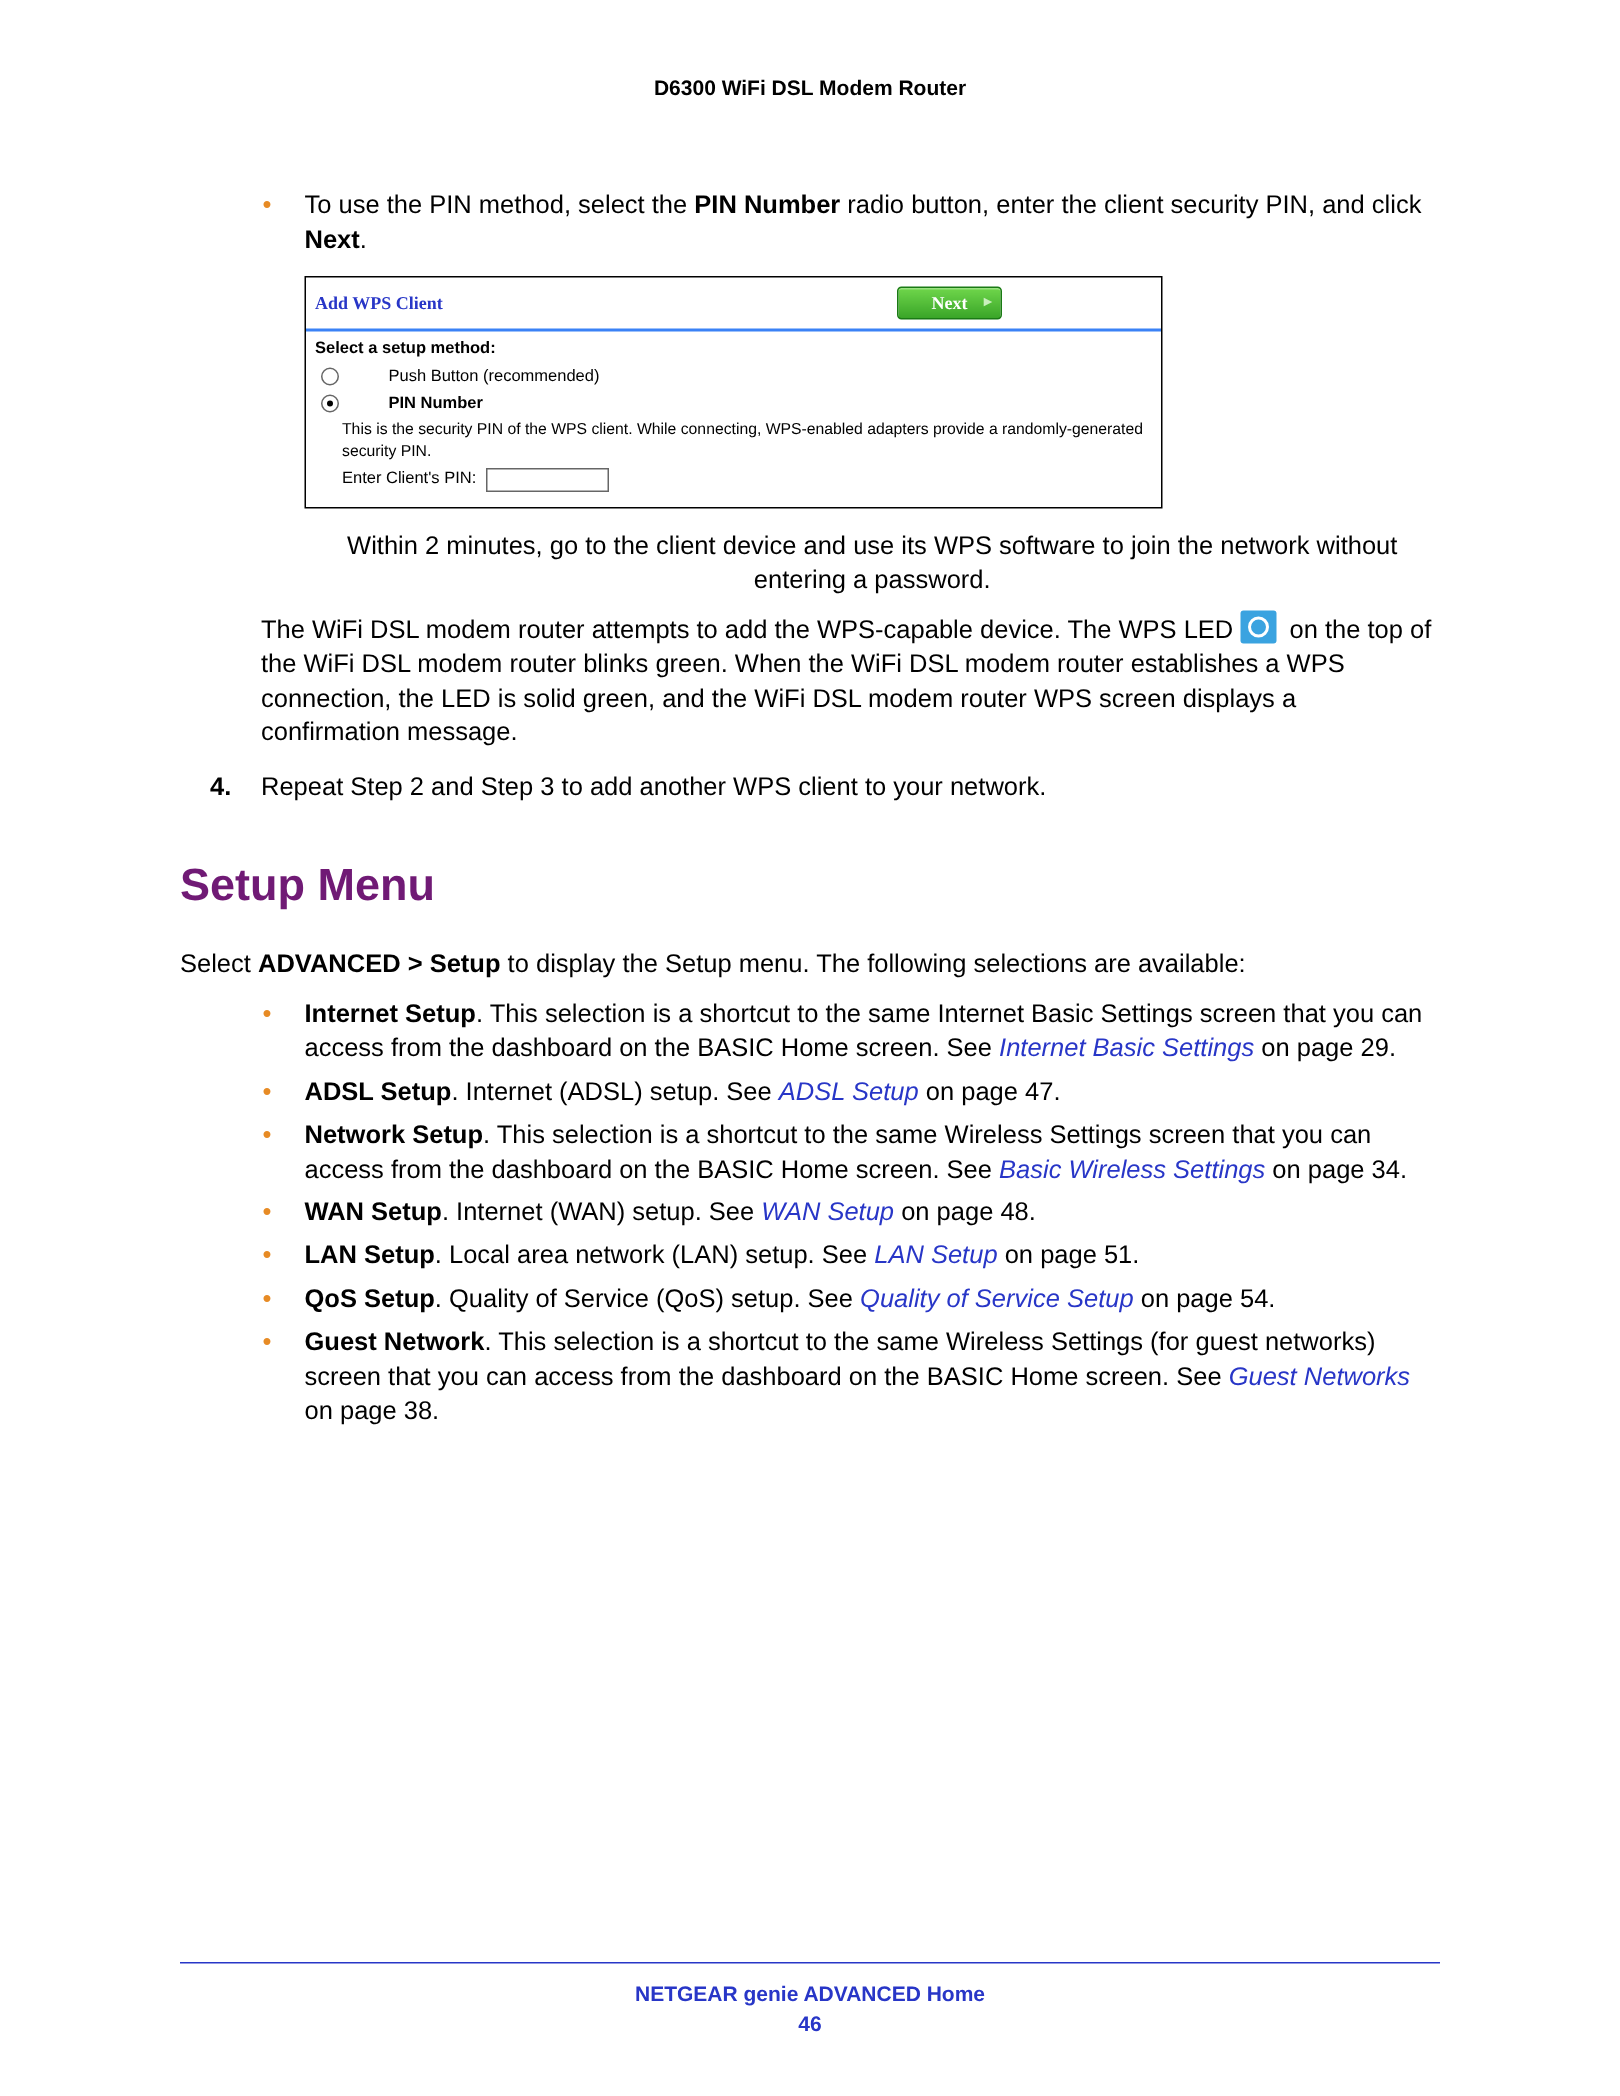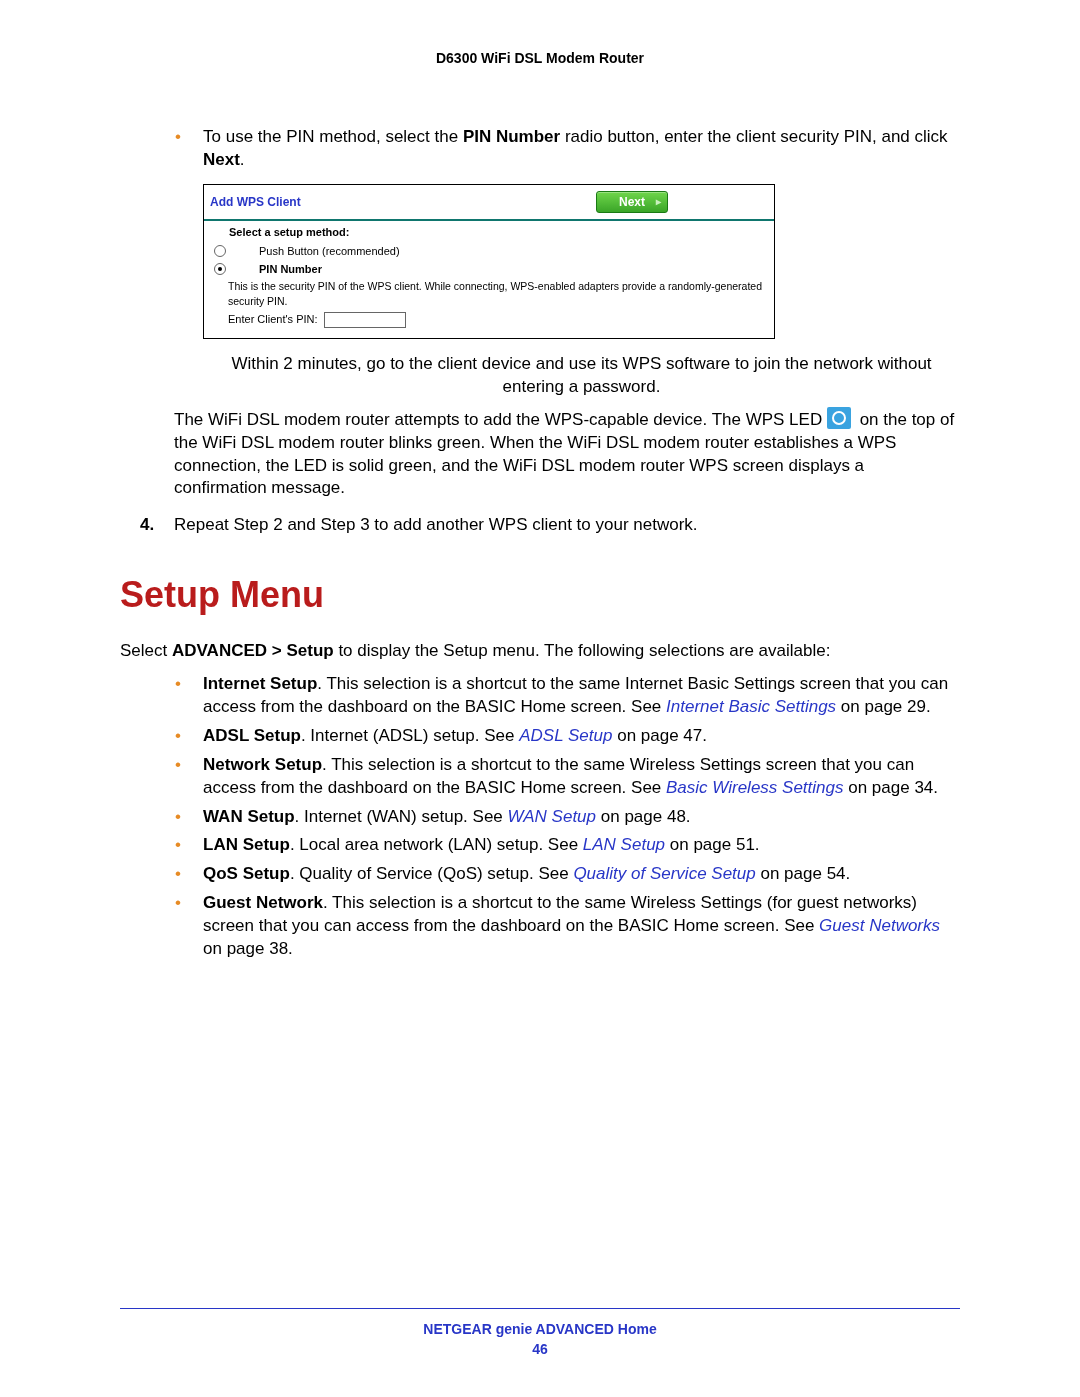--- a/index.html
+++ b/index.html
@@ -55,23 +55,23 @@
     margin-left: 20px;
     margin-bottom: 6px;
     margin-top: 14px;
   }
   .num-label {
     font-weight: bold;
     width: 34px;
     flex: 0 0 34px;
   }
   .h2-orange {
-    color: #b91c1c;
-    font-weight: bold;
-    font-size: 36px;
+    color: #701a75;
+    font-weight: bold;
+    font-size: 30px;
     margin-top: 34px;
     margin-bottom: 20px;
     margin-left: 0;
   }
   .para {
     margin-left: 0;
     margin-bottom: 10px;
   }
   .para-indent {
     margin-left: 83px;
@@ -95,22 +95,23 @@
     width: 570px;
     border: 1.5px solid #000;
     font-size: 11px;
     font-family: Arial, sans-serif;
     background: #fff;
   }
   .panel-head {
     display: flex;
     align-items: center;
     padding: 4px 6px 4px 6px;
-    border-bottom: 2px solid #0f766e;
+    border-bottom: 2px solid #3b82f6;
     height: 26px;
+    font-family: Liberation Serif, serif;
   }
   .panel-title {
     color: #2836c7;
     font-weight: bold;
     font-size: 12px;
     flex: 0 0 auto;
   }
   .panel-head-spacer { flex: 1; }
   .next-btn {
     background: linear-gradient(#6fd64b, #3aa528);
@@ -131,21 +132,20 @@
     font-size: 10px;
     color: #c9f0bd;
   }
   .panel-body {
     padding: 4px 6px 10px 6px;
   }
   .panel-label-bold {
     font-weight: bold;
     font-size: 11px;
     margin-bottom: 4px;
-    margin-left: 19px;
   }
   .radio-row {
     display: flex;
     align-items: center;
     margin-left: 4px;
     margin-bottom: 3px;
     font-size: 11px;
     gap: 28px;
   }
   .radio-row .r {

